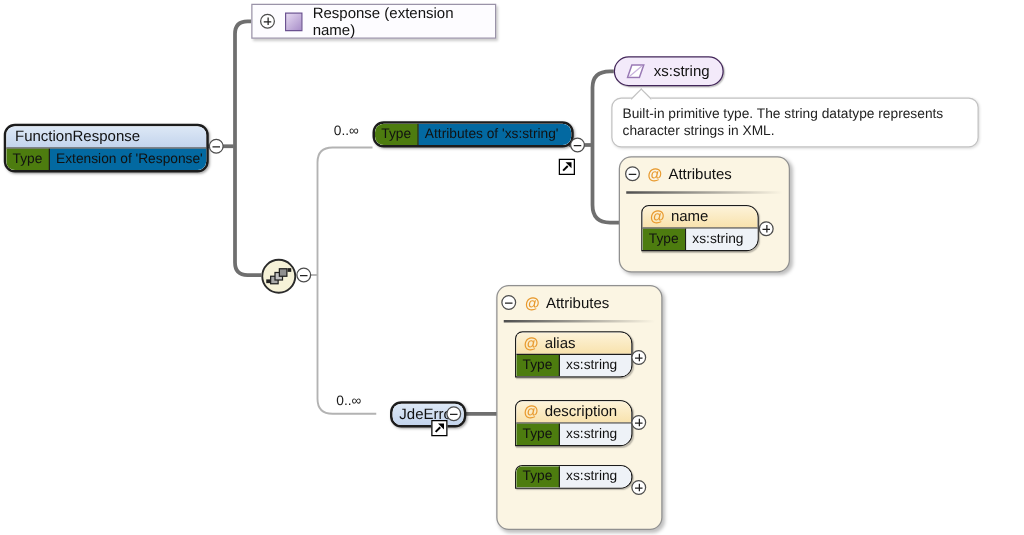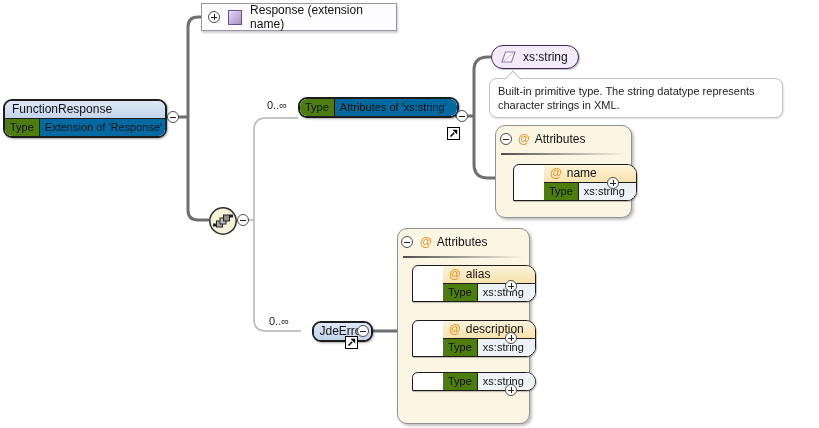--- a/index.html
+++ b/index.html
@@ -12,21 +12,21 @@
             overflow:hidden;z-index:2;box-shadow:1px 1px 2px rgba(0,0,0,.35);}
   .elem-header{background:linear-gradient(#dde8f6,#c3d4ec);font-size:12px;height:17px;
                line-height:17px;padding:0 7px;white-space:nowrap;}
   .with-row .elem-header{border-bottom:1px solid #1c1c1c;}
   .type-row{display:flex;height:17px;line-height:17px;font-size:11px;background:#fff;}
   .type-label{background:#4d7c0f;padding:0 5px;border-right:1px solid #1c1c1c;}
   .type-value{padding:0 5px;flex:1;background:#0369a1;white-space:nowrap;}
 
   
   .attr-box{position:absolute;border:1.5px solid #1c1c1c;border-radius:6px 10px 10px 0;
-            background:#fff;overflow:hidden;z-index:3;box-shadow:1px 1px 1px rgba(0,0,0,.25);padding-left:30px;}
+            background:#fff;overflow:hidden;z-index:3;box-shadow:1px 1px 1px rgba(0,0,0,.25);}
   .attr-header{background:linear-gradient(#fdf3d9,#f8e2ad);font-size:12px;height:17px;
                line-height:17px;padding:0 6px;border-bottom:1px solid #1c1c1c;white-space:nowrap;}
   .at{color:#e8992d;font-weight:bold;margin-right:5px;}
 
   
   .attr-container{position:absolute;border:1.5px solid #909090;border-radius:10px;
                   background:#fbf5e3;z-index:1;box-shadow:2px 2px 3px rgba(0,0,0,.25);}
   .container-header{position:absolute;left:22px;top:6px;font-size:12px;line-height:14px;}
   .separator{position:absolute;left:5px;right:5px;top:27px;height:2px;
              background:linear-gradient(to right,#4e4e4e,rgba(251,245,227,0));}

